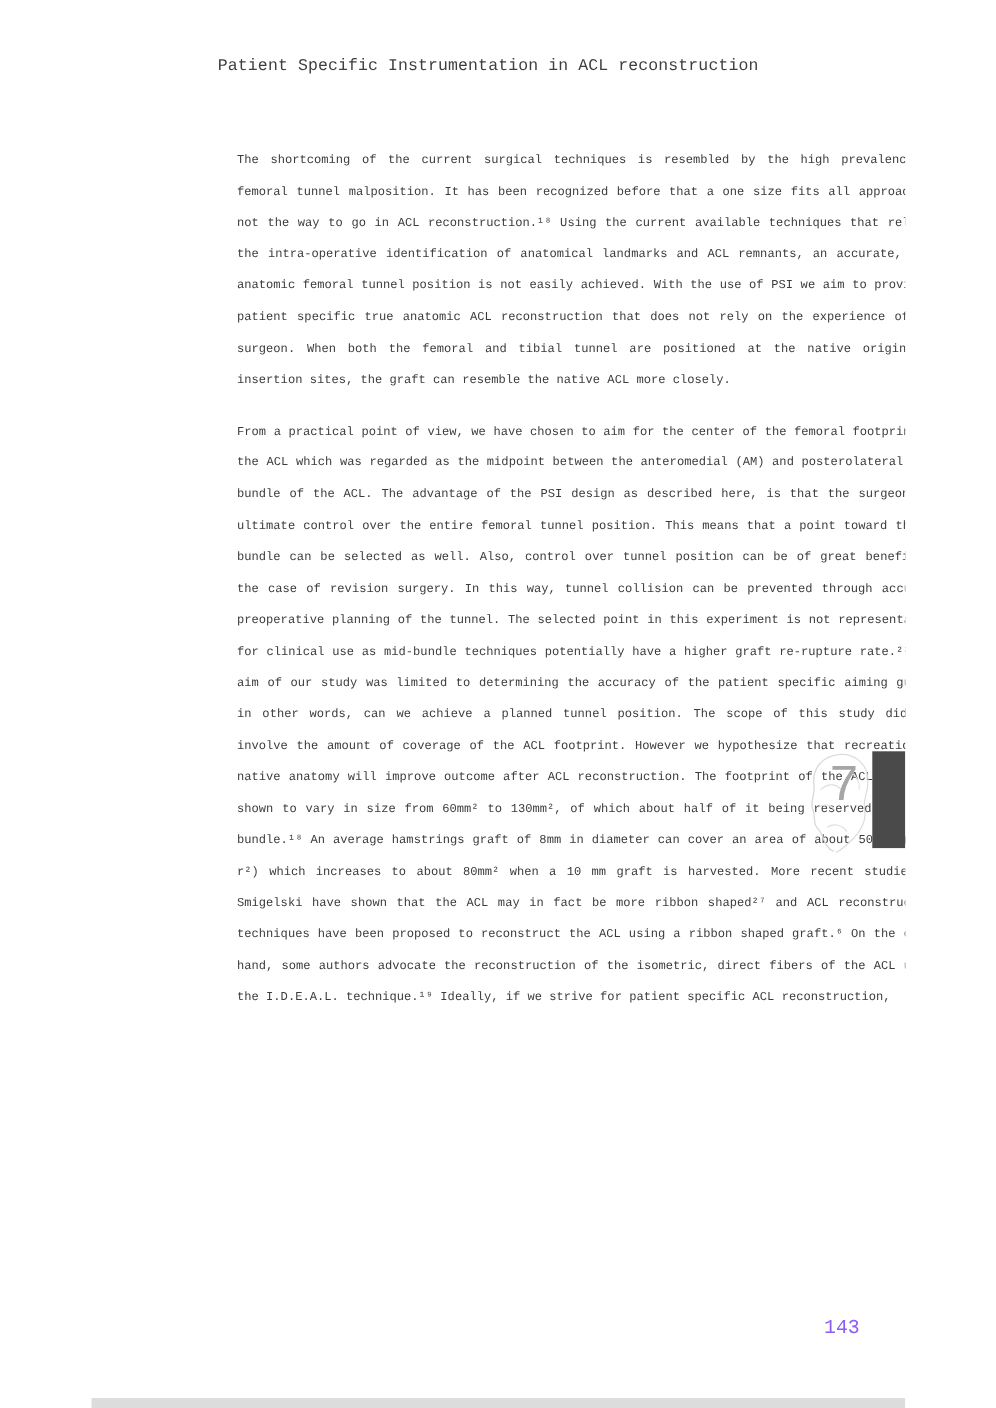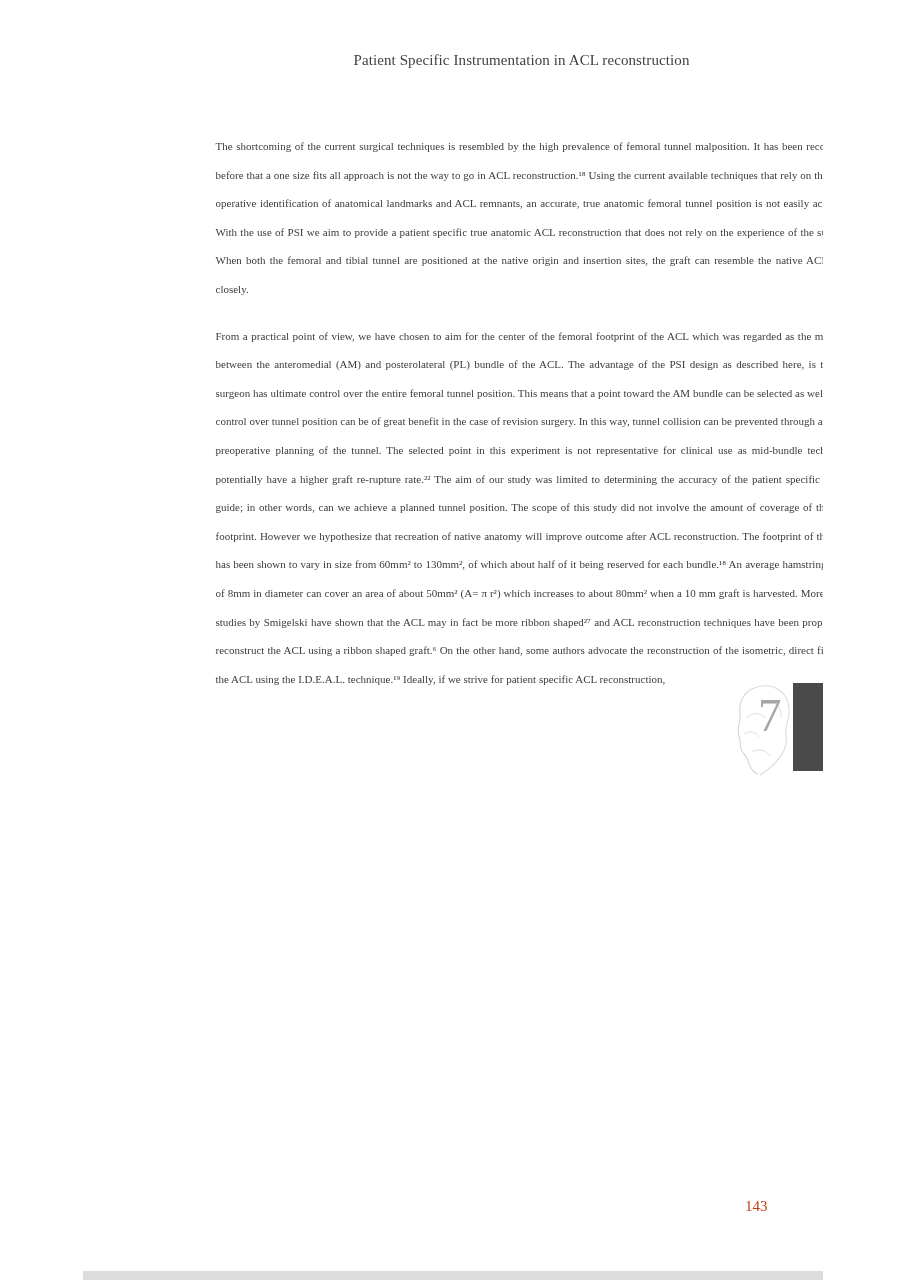--- a/index.html
+++ b/index.html
@@ -3,21 +3,21 @@
 <meta charset="utf-8">
 <style>
   * { margin: 0; padding: 0; box-sizing: border-box; }
   html, body { background: #ffffff; }
   .page {
     position: relative;
     width: 740px;
     height: 1280px;
     margin: 0 auto;
     background: #ffffff;
-    font-family: Liberation Serif, serif;
+    font-family: Liberation Mono, monospace;
     color: #3b3b3b;
     overflow: hidden;
   }
   .running-header {
     position: absolute;
     top: 52px;
     right: 133px;
     font-size: 15px;
     letter-spacing: 0.1px;
     color: #3f3f3f;
@@ -57,23 +57,23 @@
     top: 692px;
     right: 41px;
     font-size: 47px;
     line-height: 1;
     font-weight: 400;
     color: #a6a6a6;
   }
   .page-number {
     position: absolute;
     top: 1198px;
-    right: 55px;
-    font-size: 15px;
-    color: #c2410c;
+    right: 41px;
+    font-size: 18px;
+    color: #8b5cf6;
   }
   .page-edge {
     position: absolute;
     left: 0;
     bottom: 0;
     width: 100%;
     height: 9px;
     background: #dcdcdc;
   }
 </style>

